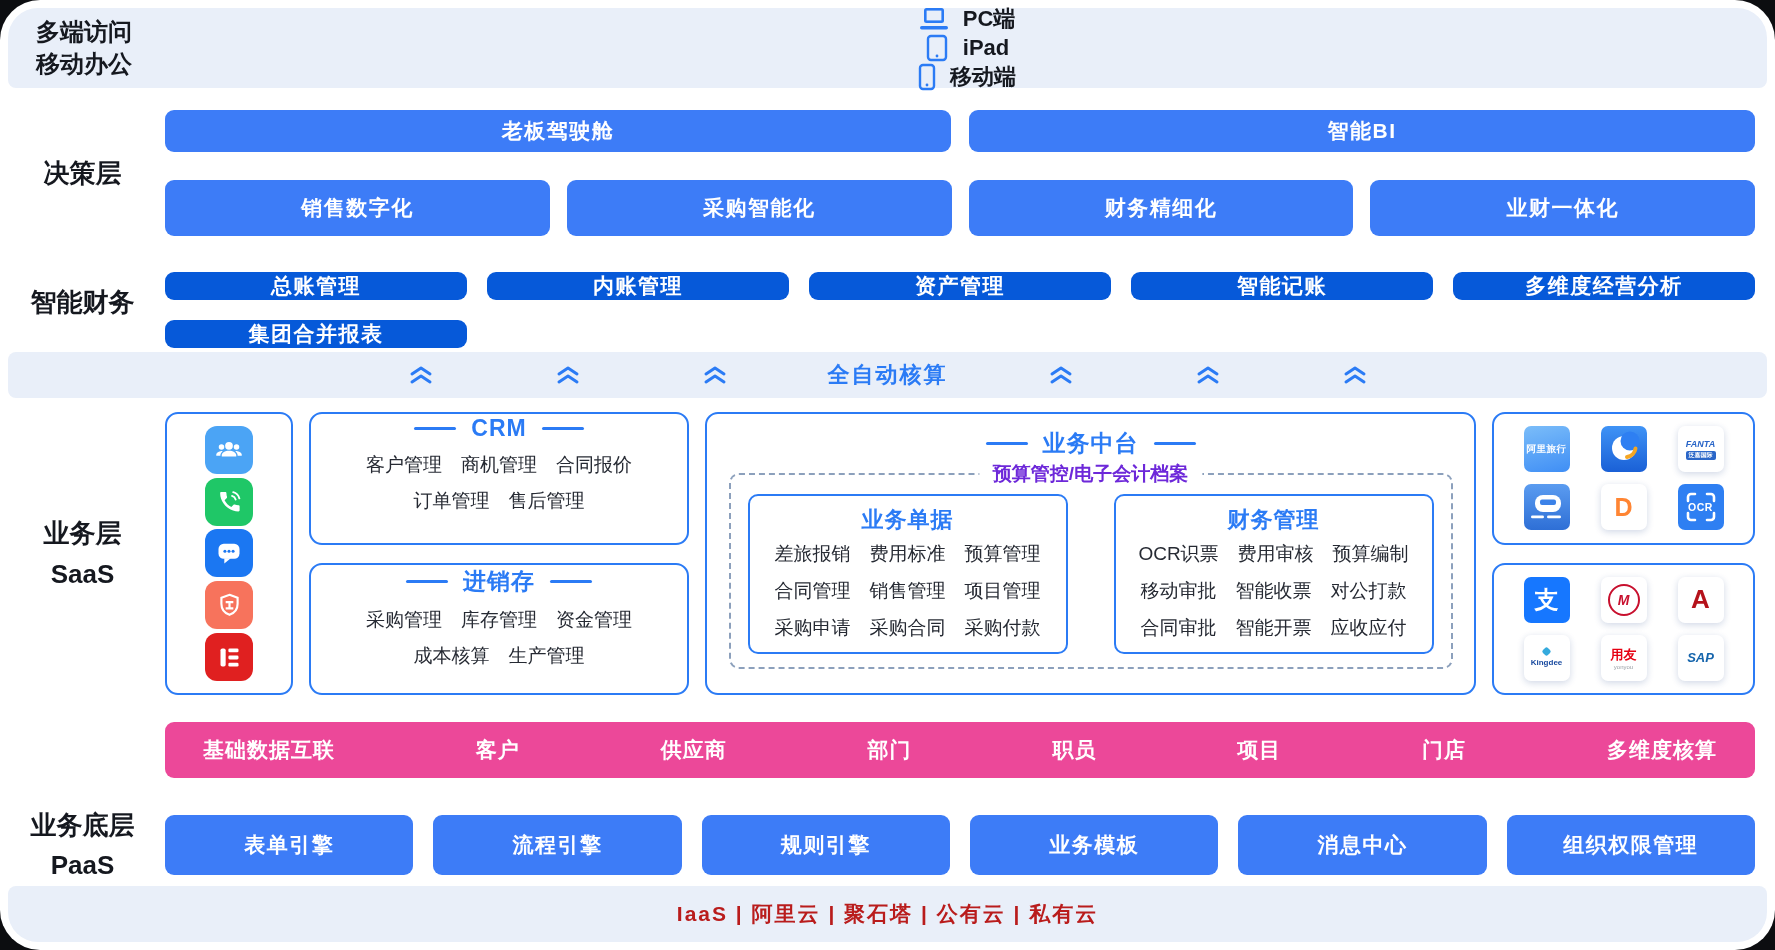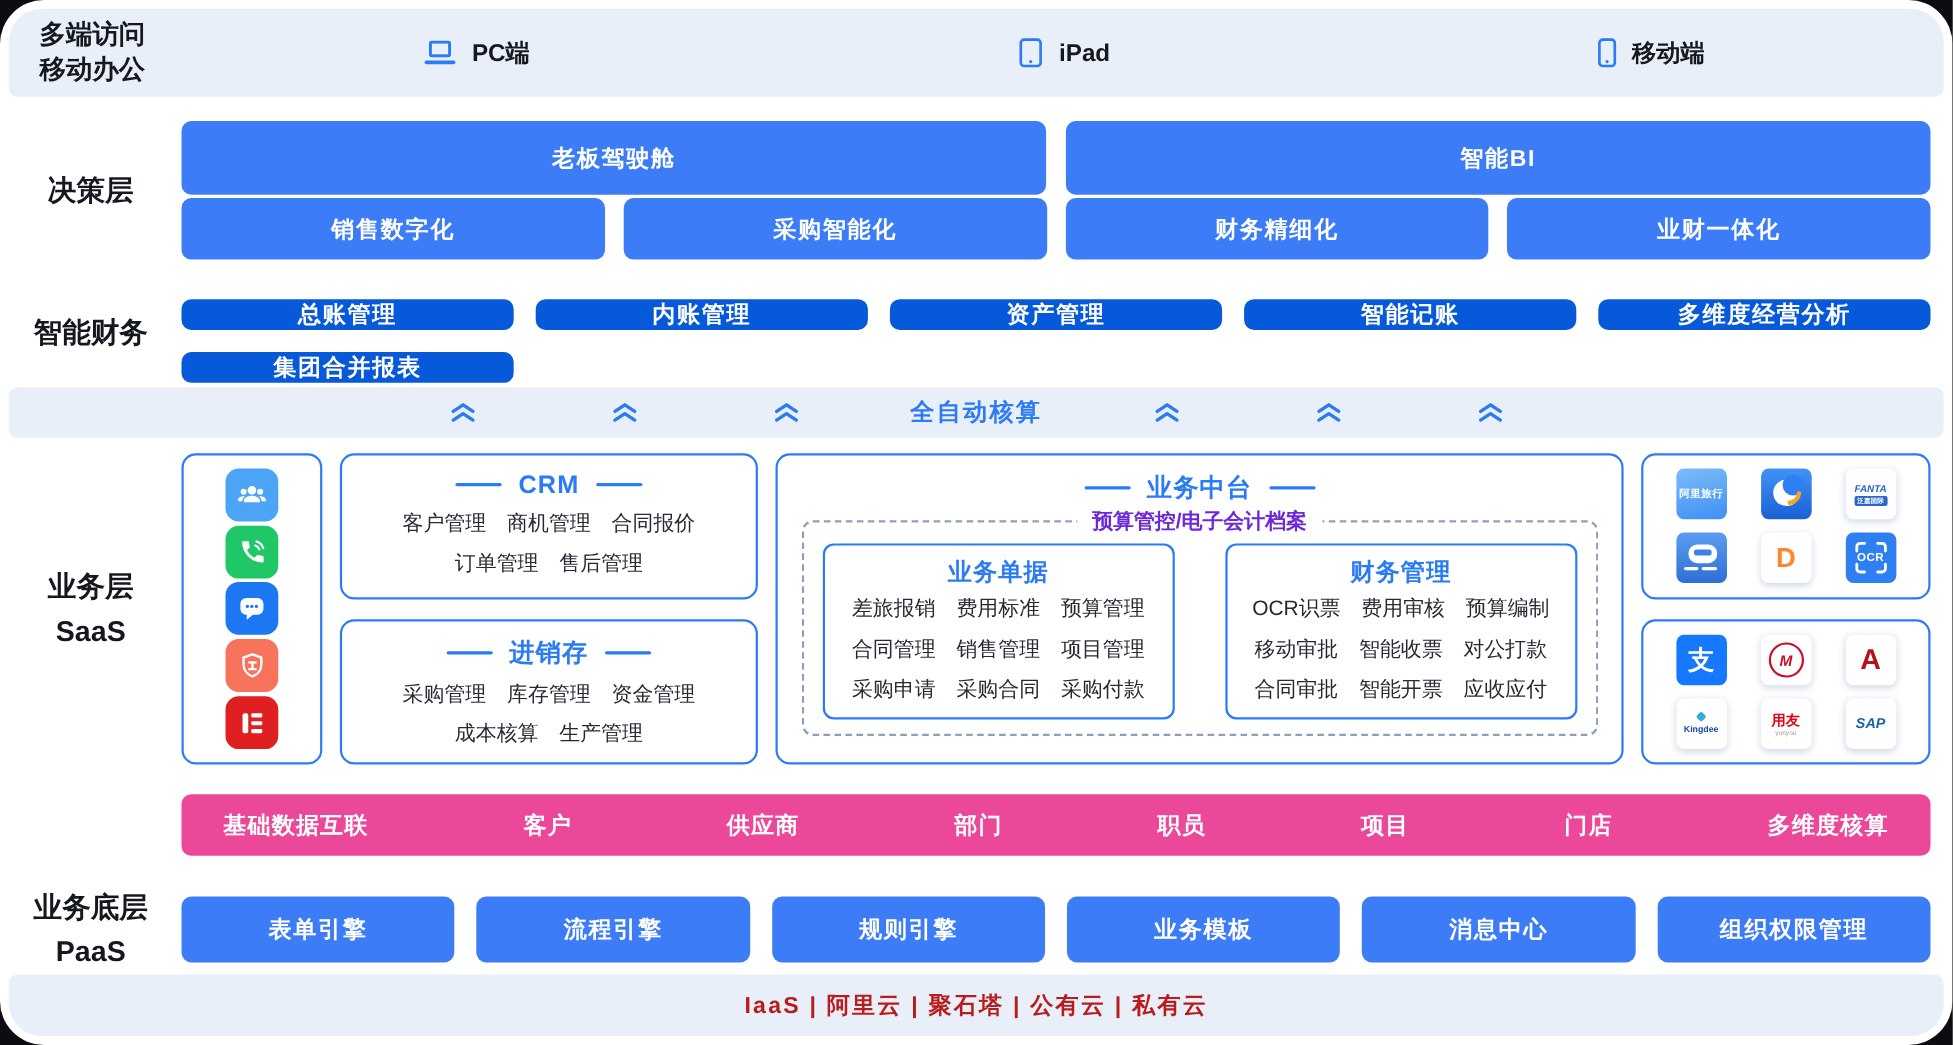--- a/index.html
+++ b/index.html
@@ -8,51 +8,51 @@
     border-radius:40px;overflow:hidden;
     font-family:"Liberation Sans","DejaVu Sans",sans-serif;
   }
   
   .band{position:absolute;left:8px;right:8px;background:#E9EFF9;box-sizing:border-box;}
   .band-top{top:8px;height:80px;border-radius:30px 30px 8px 8px;display:flex;align-items:center;}
   .band-auto{top:352px;height:46px;border-radius:8px;display:flex;align-items:center;justify-content:center;}
   .band-bottom{top:886px;height:56px;border-radius:8px 8px 30px 30px;display:flex;align-items:center;justify-content:center;
     color:#b91c1c;font-size:21px;font-weight:bold;letter-spacing:2px;}
   .side-label{width:158px;padding-left:28px;font-size:24px;font-weight:bold;color:#15181F;line-height:1.35;box-sizing:border-box;}
-  .devices{flex:1;display:grid;grid-template-columns:1fr 1fr 1fr;}
+  .devices{flex:1;display:grid;grid-template-columns:1fr;}
   .device{display:flex;align-items:center;justify-content:center;gap:13px;font-size:22px;font-weight:bold;color:#15181F;}
   
   .side{position:absolute;left:0;width:165px;display:flex;flex-direction:column;align-items:center;justify-content:center;
     font-size:26px;font-weight:bold;color:#15181F;text-align:center;line-height:1.55;}
   .decision-label{top:110px;height:126px;}
   .finance-label{top:272px;height:60px;}
   .saas-label{top:412px;height:283px;}
   .paas-label{top:805px;height:80px;}
   
   .row{position:absolute;left:165px;right:20px;display:grid;}
-  .row1{top:110px;height:67px;grid-template-columns:1fr 1fr;gap:18px;}
+  .row1{top:110px;height:42px;grid-template-columns:1fr 1fr;gap:18px;}
   .row2{top:180px;height:56px;grid-template-columns:repeat(4,1fr);gap:17px;}
   .row3{top:272px;height:60px;grid-template-columns:repeat(5,1fr);gap:20px;}
   .paas-row{top:815px;height:60px;grid-template-columns:repeat(6,1fr);gap:20px;}
   .btn{display:flex;align-items:center;justify-content:center;border-radius:9px;color:#fff;
     font-size:21px;font-weight:bold;letter-spacing:1.5px;}
   .btn-mid{background:#3D7CF7;}
   .btn-deep{background:#0659D9;}
   
   .chev-group{display:flex;gap:121px;align-items:center;}
   .auto-label{font-size:22px;font-weight:bold;color:#2B7BF5;margin:0 100px;letter-spacing:2px;}
   
   .saas-wrap{position:absolute;left:165px;right:20px;top:412px;height:283px;display:flex;gap:16px;}
   .panel{border:2px solid #2B7BF5;border-radius:13px;background:#fff;box-sizing:border-box;}
   .apps-col{width:128px;display:flex;flex-direction:column;align-items:center;justify-content:space-evenly;padding:8px 0;}
   .app-ic{width:48px;height:48px;border-radius:12px;display:flex;align-items:center;justify-content:center;}
   .app-contacts{background:#4BA4F5}.app-call{background:#1FC767}.app-chat{background:#1B77F2}
   .app-security{background:#F7735C}.app-list{background:#E02020}
   .col-mid1{width:380px;display:flex;flex-direction:column;gap:18px;}
-  .half-panel{flex:1;display:flex;flex-direction:column;align-items:center;padding-top:13px;}
+  .half-panel{flex:1;display:flex;flex-direction:column;align-items:center;padding-top:1px;}
   .panel-title{display:flex;align-items:center;gap:15px;color:#2B7BF5;font-size:23px;font-weight:bold;letter-spacing:1px;}
   .panel-title::before,.panel-title::after{content:"";display:block;width:42px;height:3px;background:#2B7BF5;border-radius:2px;}
   .panel-lines{font-size:19px;color:#262A33;line-height:36px;text-align:center;margin-top:5px;}
   .mid-box{flex:1;display:flex;flex-direction:column;align-items:center;padding-top:14px;}
   .dashed-box{position:relative;width:724px;height:196px;margin-top:14px;border:2px dashed #8CA0BC;border-radius:10px;box-sizing:border-box;}
   .dashed-label{position:absolute;top:-14px;left:50%;transform:translateX(-50%);background:#fff;padding:0 14px;
     font-size:19px;font-weight:bold;color:#6d28d9;white-space:nowrap;}
   .dashed-inner{display:flex;justify-content:center;gap:46px;padding-top:19px;}
   .sub-panel{width:320px;height:160px;border:2px solid #2B7BF5;border-radius:10px;text-align:center;box-sizing:border-box;padding-top:9px;background:#fff;}
   .sub-title{color:#2B7BF5;font-size:22px;font-weight:bold;letter-spacing:1px;}

